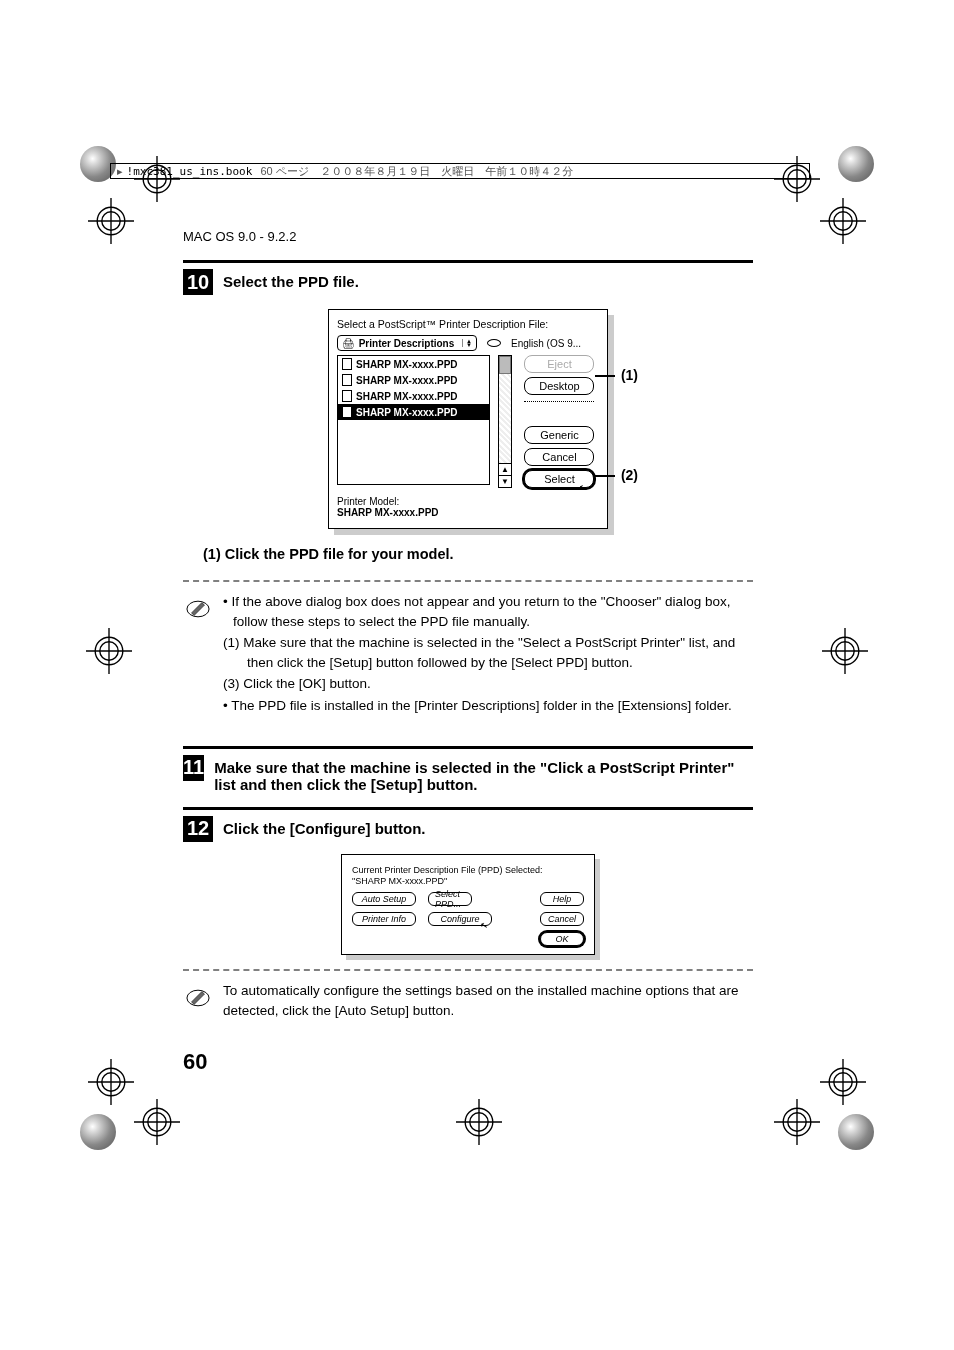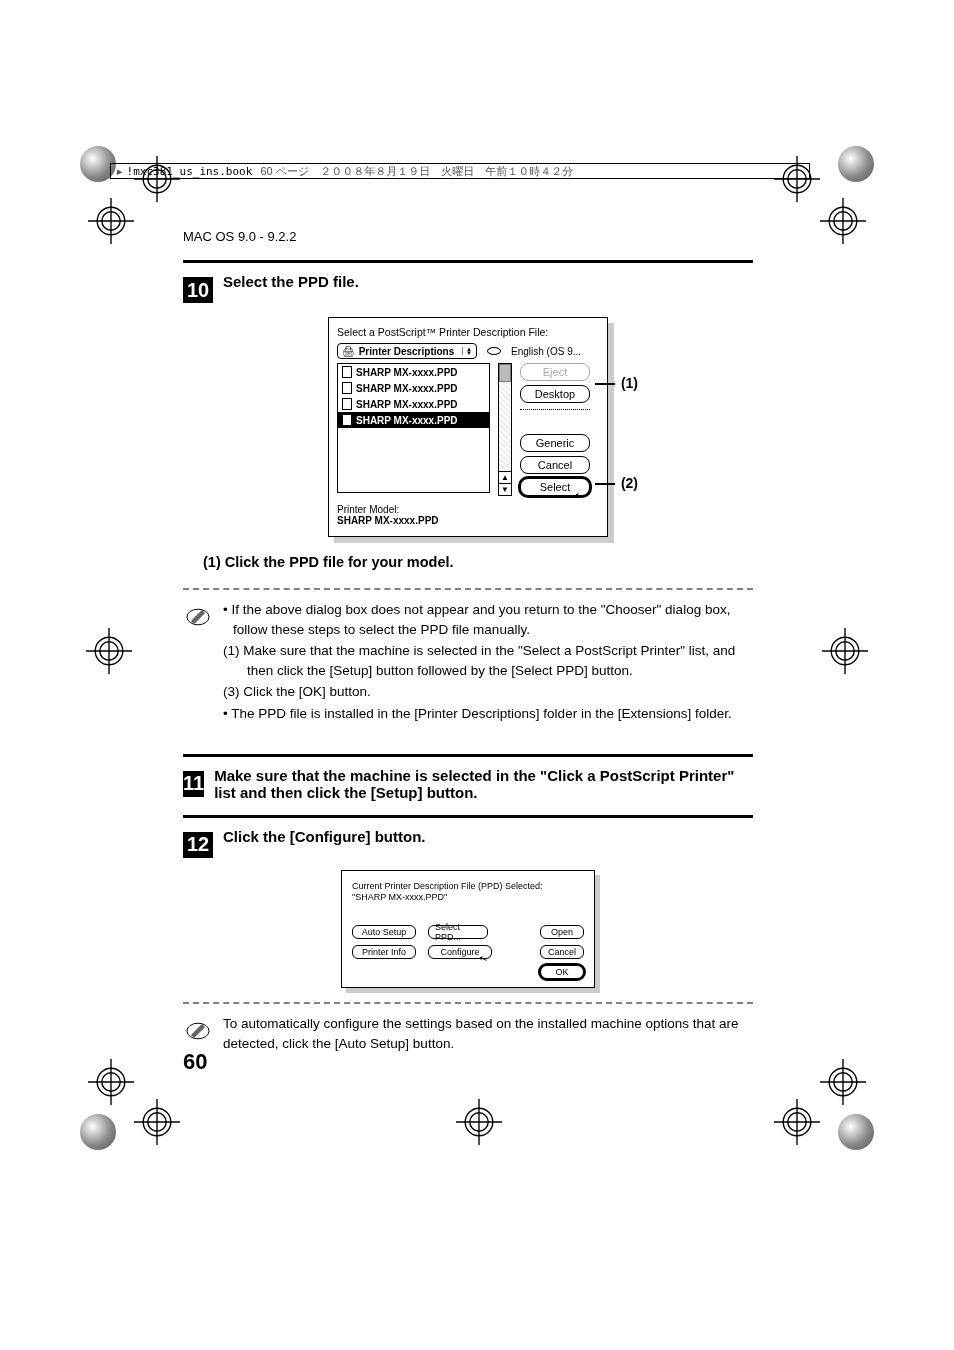--- a/index.html
+++ b/index.html
@@ -65,21 +65,20 @@
     background: #000;
     color: #fff;
     font-weight: bold;
     font-size: 20px;
     width: 30px;
     height: 26px;
     display: flex;
     align-items: center;
     justify-content: center;
     font-family: Arial;
-    margin-top: 8px;
   }
   .step-title {
     font-weight: bold;
     font-size: 15px;
     padding-top: 4px;
   }
   .dialog1 {
     margin: 14px auto 14px auto;
     width: 280px;
     border: 1px solid #000;
@@ -162,20 +161,21 @@
     display: flex;
     flex-direction: column;
   }
   .scrollcol .thumbarea { flex: 1; background: repeating-linear-gradient(45deg,#eee,#eee 2px,#fff 2px,#fff 4px); position:relative;}
   .scrollcol .thumb { position:absolute; top:0; left:0; right:0; height:18px; background:#bbb; border:1px solid #777;}
   .scrollcol .arrow { height:12px; border-top:1px solid #000; display:flex; align-items:center; justify-content:center; font-size:8px;}
   .btncol {
     display: flex;
     flex-direction: column;
     gap: 4px;
+    align-items: center;
     width: 80px;
   }
   .mac-btn {
     border: 1px solid #000;
     border-radius: 8px;
     width: 70px;
     height: 18px;
     font-size: 11px;
     display: flex;
     align-items: center;
@@ -231,25 +231,26 @@
   .note-body li { text-indent: -10px; padding-left: 10px; margin-bottom:2px;}
   .note-body .numline { padding-left: 24px; text-indent: -24px; margin-bottom:2px;}
   .dialog2 {
     margin: 12px auto;
     width: 254px;
     border: 1px solid #000;
     box-shadow: 5px 5px 0 #ccc;
     padding: 10px 10px 8px 10px;
     font-size: 9px;
   }
-  .dialog2 .lbl { margin-bottom: 21px; line-height:1.3;}
+  .dialog2 .lbl { margin-bottom: 4px; line-height:1.3;}
   .dialog2 .btnrow {
     display: flex;
     gap: 12px;
     margin-bottom: 6px;
+    font-style: italic;
   }
   .mac-btn-sm {
     border: 1px solid #000;
     border-radius: 6px;
     height: 14px;
     padding: 0 6px;
     font-size: 9px;
     display: flex;
     align-items: center;
     justify-content: center;
@@ -489,23 +490,23 @@
     <div class="step-title">Click the [Configure] button.</div>
   </div>
 
   <div class="dialog2">
     <div class="lbl">
       <div>Current Printer Description File (PPD) Selected:</div>
       <div>"SHARP MX-xxxx.PPD"</div>
     </div>
     <div class="btnrow">
       <div class="mac-btn-sm" style="width:64px;">Auto Setup</div>
-      <div class="mac-btn-sm" style="width:60px;">Select PPD...</div>
+      <div class="mac-btn-sm" style="width:44px;">Select PPD...</div>
       <div style="flex:1;"></div>
-      <div class="mac-btn-sm" style="width:44px;">Open</div>
+      <div class="mac-btn-sm" style="width:44px;">Help</div>
     </div>
     <div class="btnrow">
       <div class="mac-btn-sm" style="width:64px;">Printer Info</div>
       <div class="mac-btn-sm" style="width:64px; position:relative;">
         <span>Configure</span>
         <span class="cursor" style="position:absolute; right:4px; bottom:-4px;">↖</span>
       </div>
       <div style="flex:1;"></div>
       <div class="mac-btn-sm" style="width:44px;">Cancel</div>
     </div>

